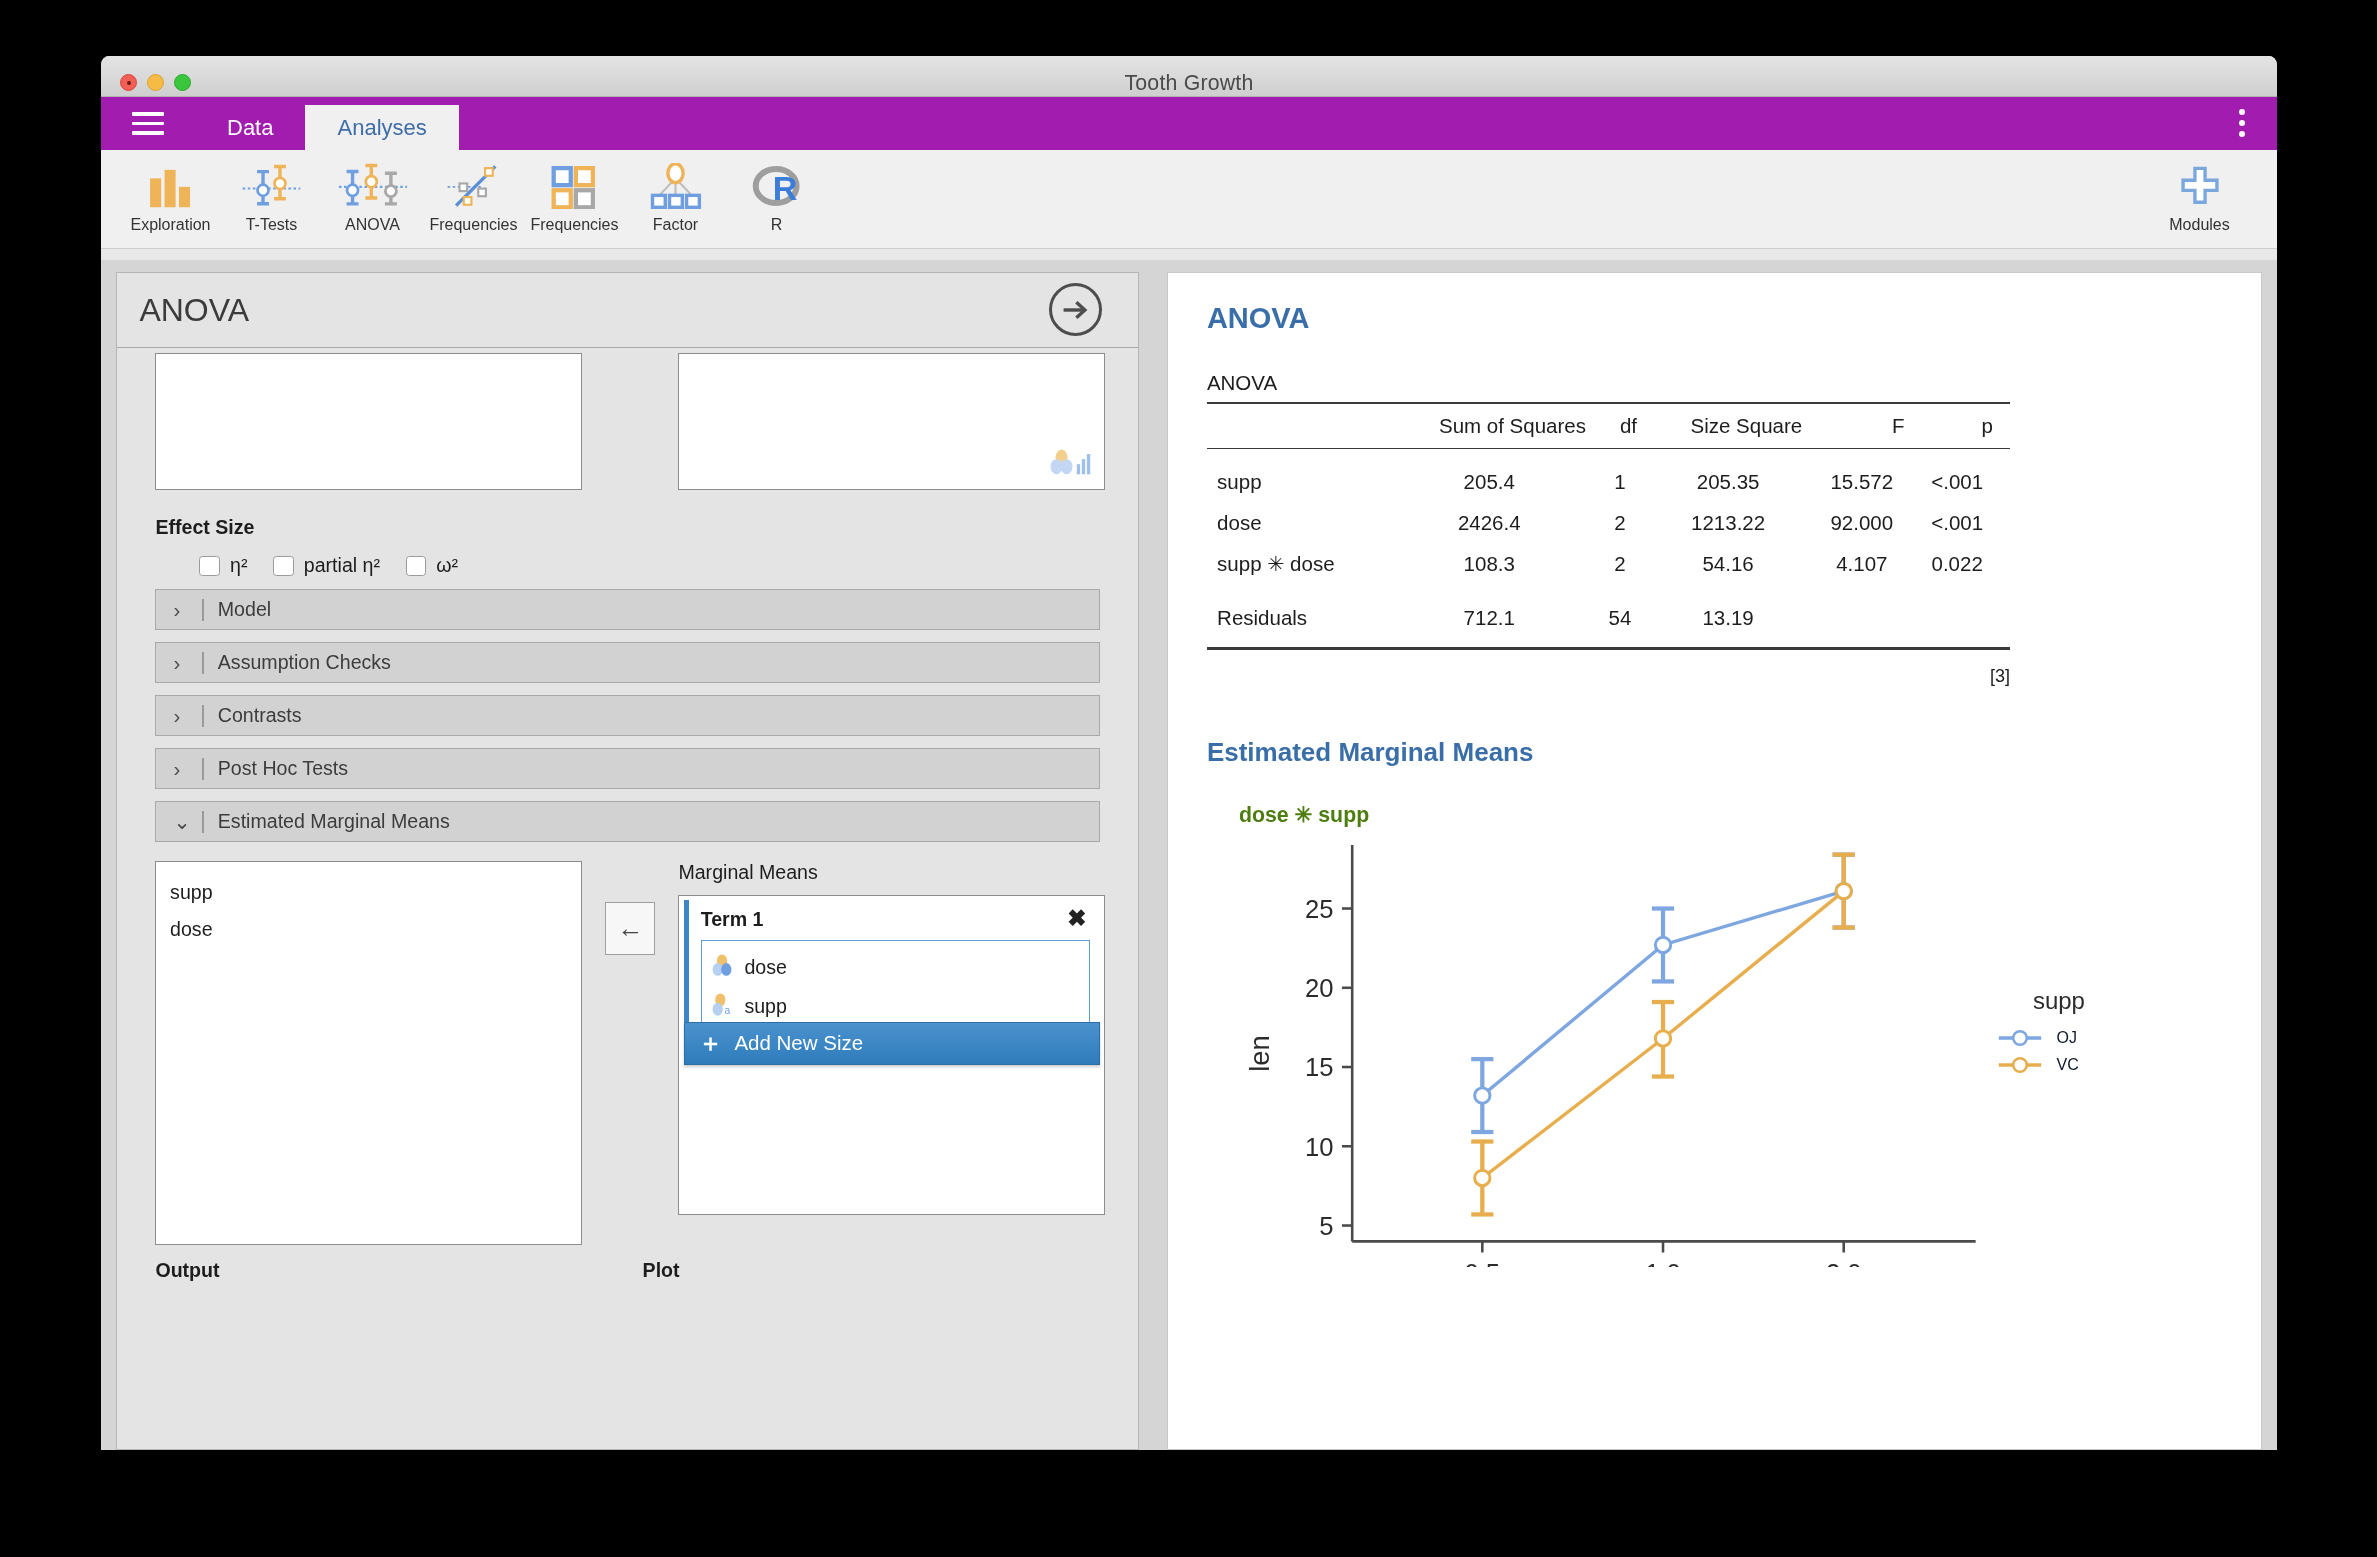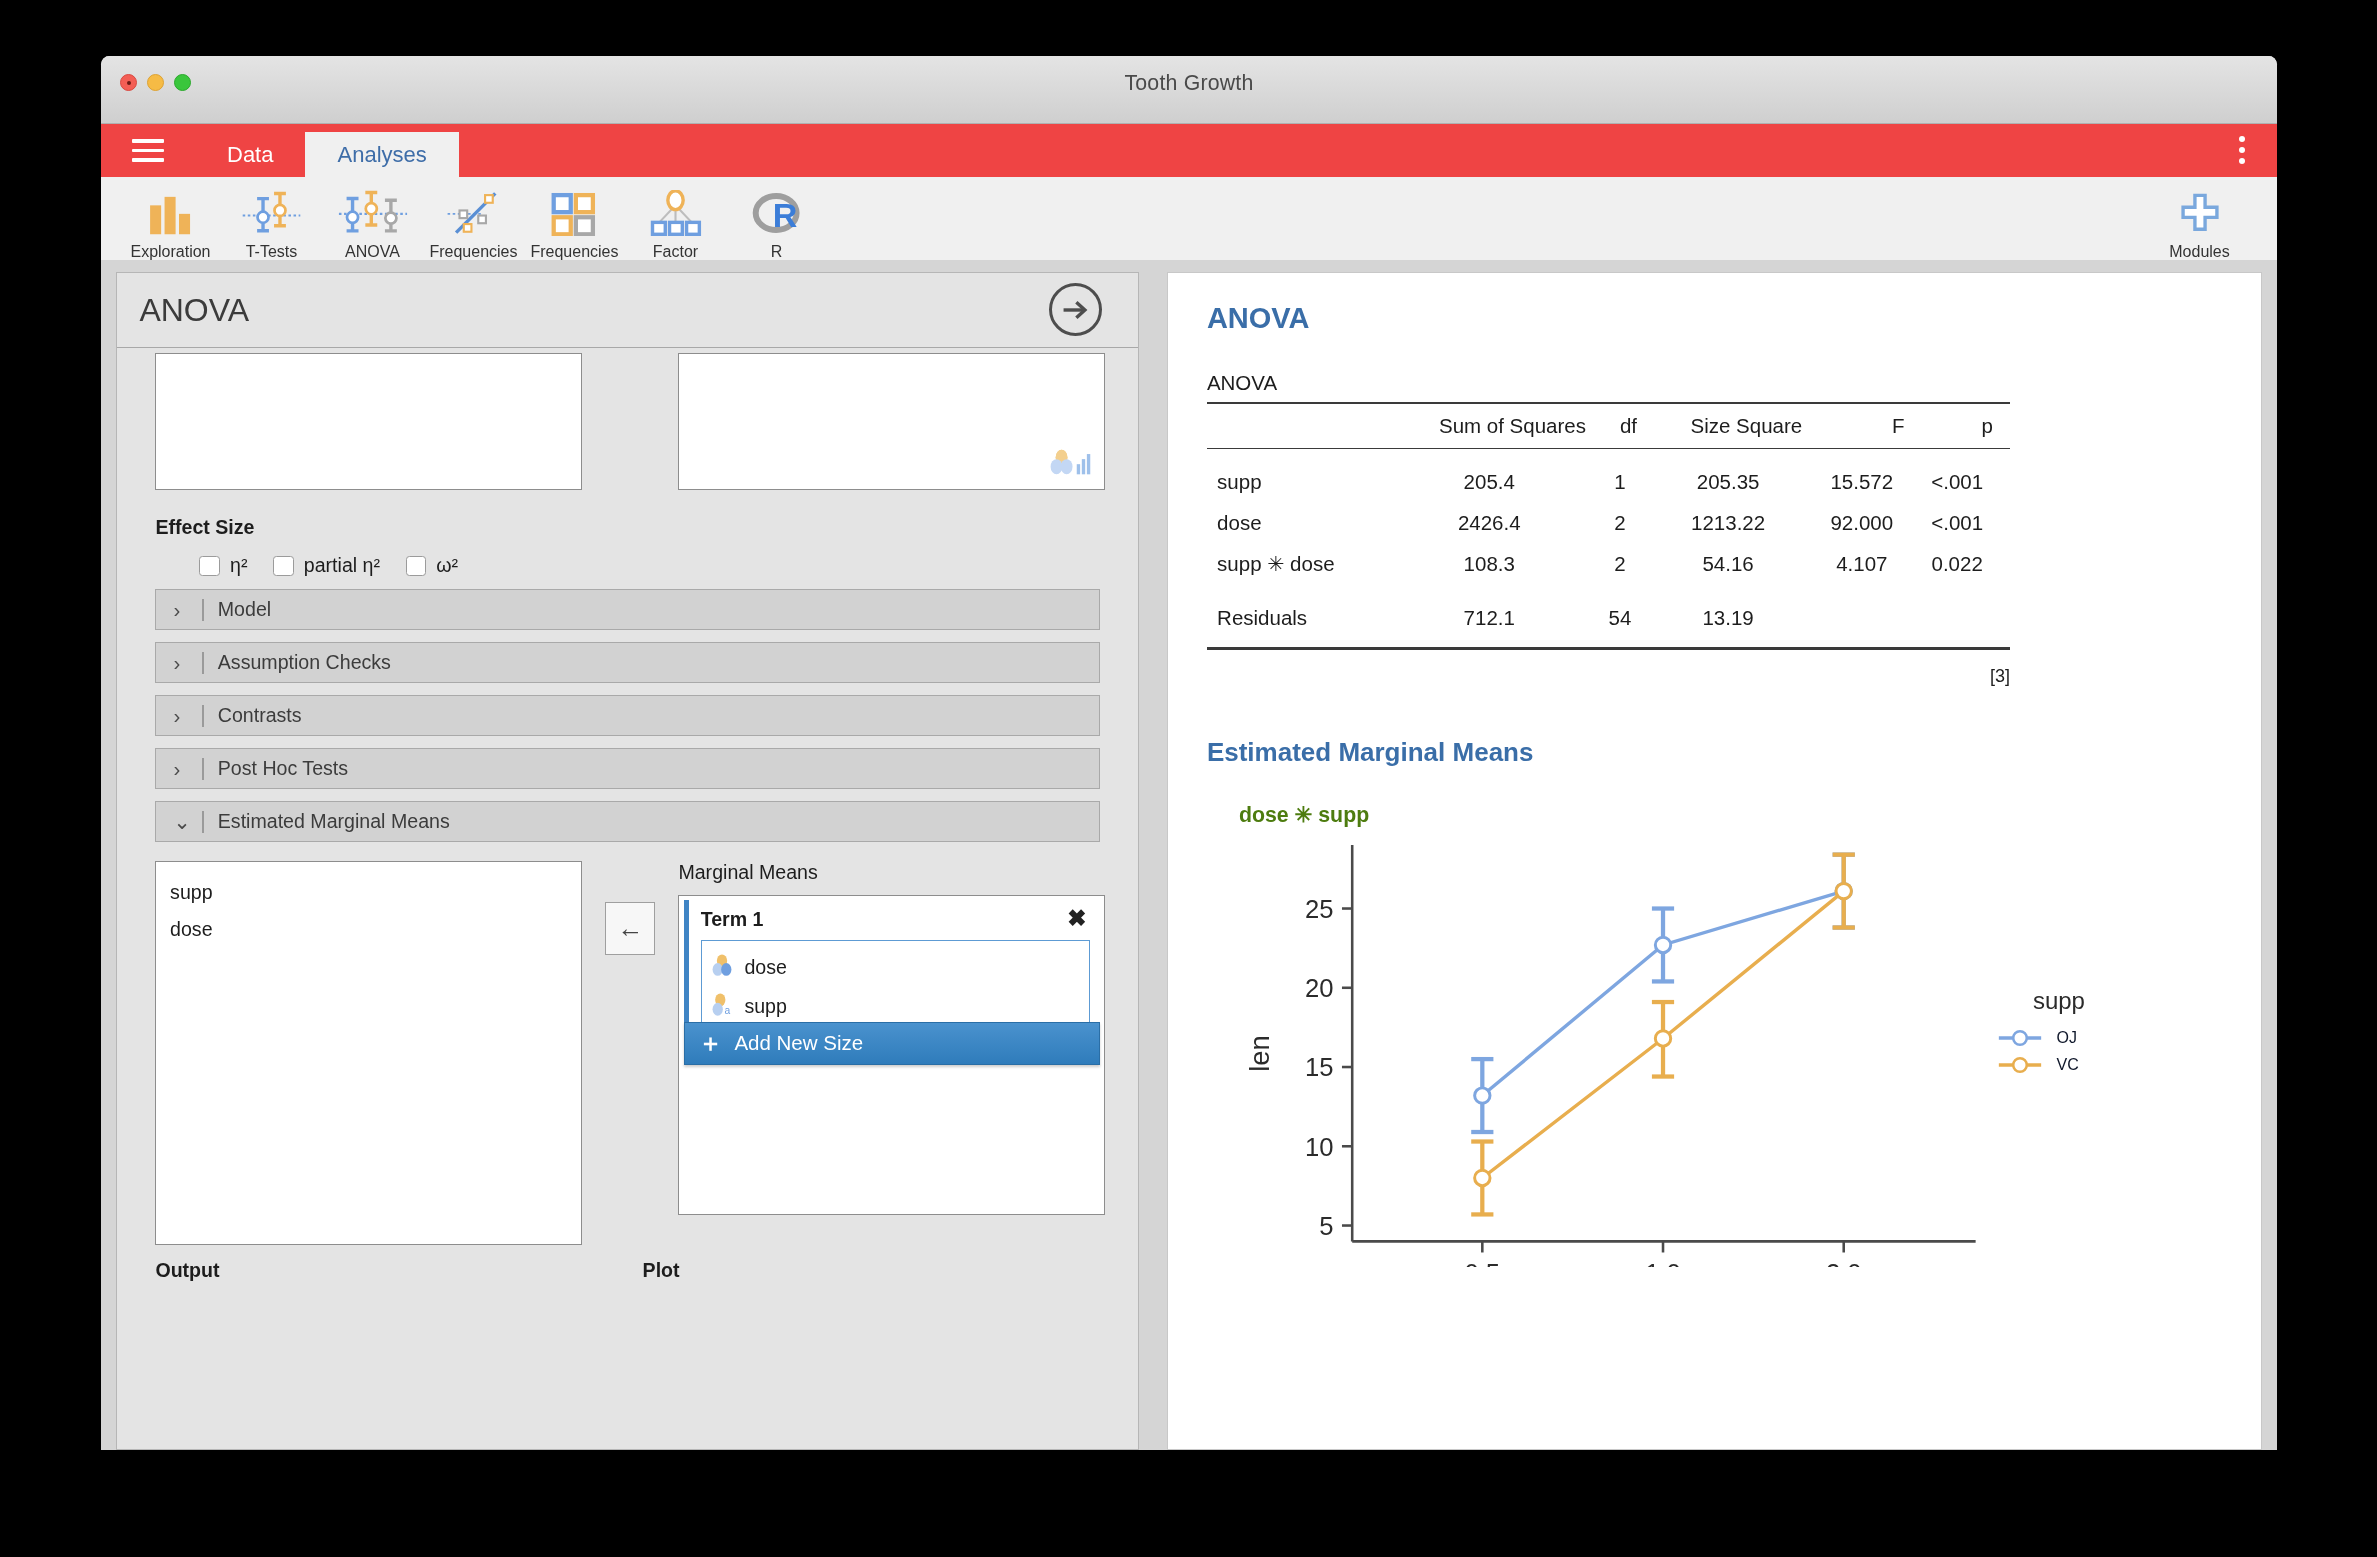--- a/index.html
+++ b/index.html
@@ -14,21 +14,21 @@
   #app-window {
     position: absolute;
     left: 101px; top: 56px;
     width: 2176px; height: 1394px;
     background: #e8e8e8;
     border-radius: 8.5px 8.5px 0 0;
     overflow: hidden;
     box-shadow: 0 8.5px 34px rgba(0,0,0,0.55);
   }
   #titlebar {
-    height: 68px;
+    height: 41px;
     background: linear-gradient(to bottom, #e4e4e4, #cfcfcf);
     border-bottom: 0.9px solid #b0b0b0;
     position: relative;
   }
   #title-text {
     position: absolute; left: 0; right: 0; top: 14.5px;
     text-align: center;
     font-size: 21.3px; color: #4a4a4a;
     letter-spacing: 0.2px;
   }
@@ -37,21 +37,21 @@
   .traffic.yellow { left: 46px; background: #f6bb45; border: 0.9px solid #dda233; }
   .traffic.green  { left: 73px; background: #3ac63c; border: 0.9px solid #2ba92c; }
   .traffic.red::after {
     content: ""; position: absolute; left: 6px; top: 6px;
     width: 4.3px; height: 4.3px; border-radius: 50%; background: #6b1a15;
   }
 
   
   #tabbar {
     height: 53px;
-    background: #ef4444;
+    background: #a21caf;
     position: relative;
     display: flex;
     align-items: flex-end;
   }
   #hamburger {
     width: 94px; height: 53px;
     display: flex; flex-direction: column;
     justify-content: center; align-items: center; gap: 6px;
   }
   #hamburger span { display: block; width: 32px; height: 3.4px; background: #ffffff; border-radius: 0.9px; }

